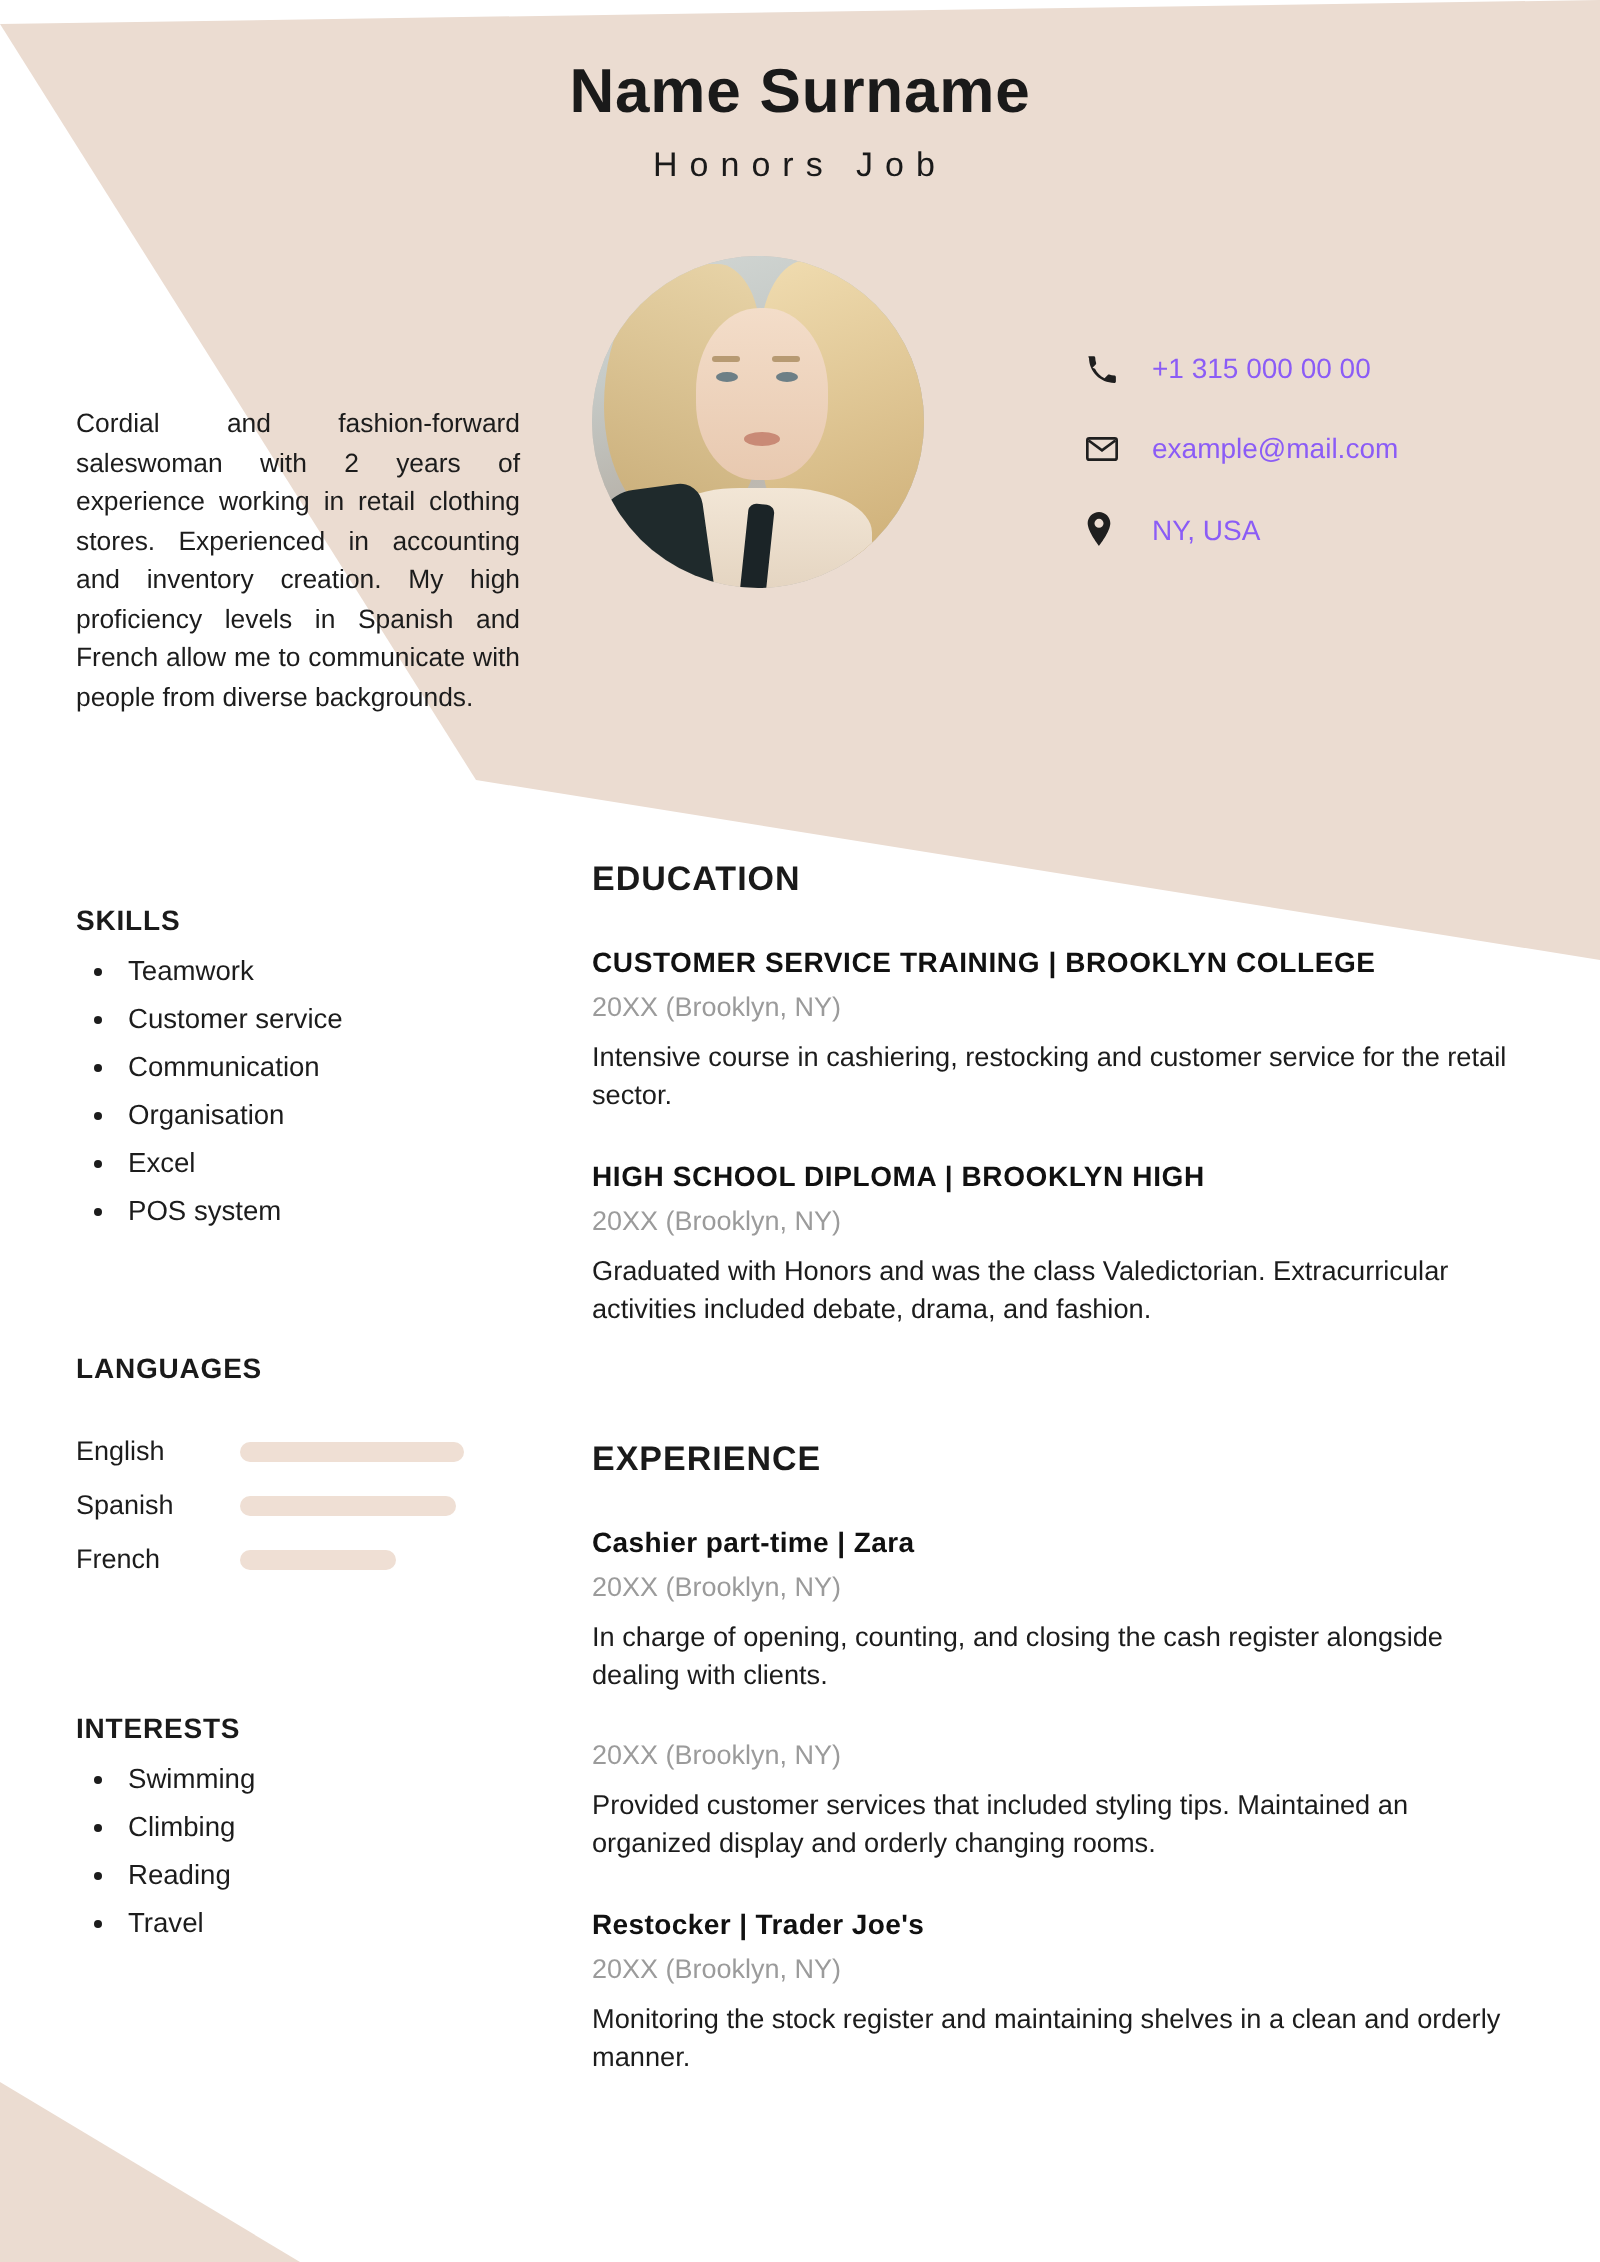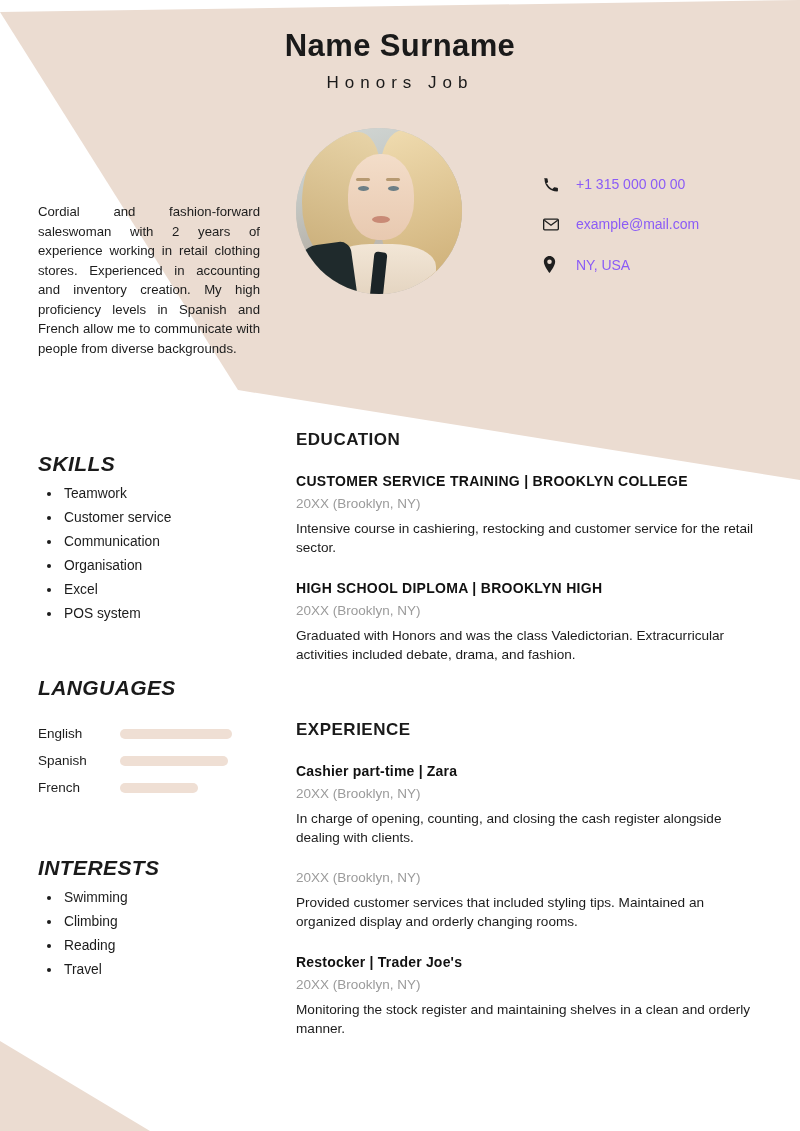--- a/index.html
+++ b/index.html
@@ -162,25 +162,24 @@
   #summary {
     position: absolute;
     top: 202px; left: 0;
     width: 222px;
     font-size: 13.2px;
     line-height: 19.5px;
     color: #1c1c1c;
     text-align: justify;
   }
   .side-head {
-    font-size: 21px;
+    font-size: 14px;
     font-weight: bold;
     color: #1a1a1a;
     letter-spacing: 0.4px;
-    font-style: italic;
   }
   #skills-block { position: absolute; top: 452px; left: 0; width: 222px; }
   #languages-block { position: absolute; top: 676px; left: 0; width: 230px; }
   #interests-block { position: absolute; top: 856px; left: 0; width: 222px; }
 
   ul.bullets {
     margin-top: 6px;
     list-style: none;
   }
   ul.bullets li {

